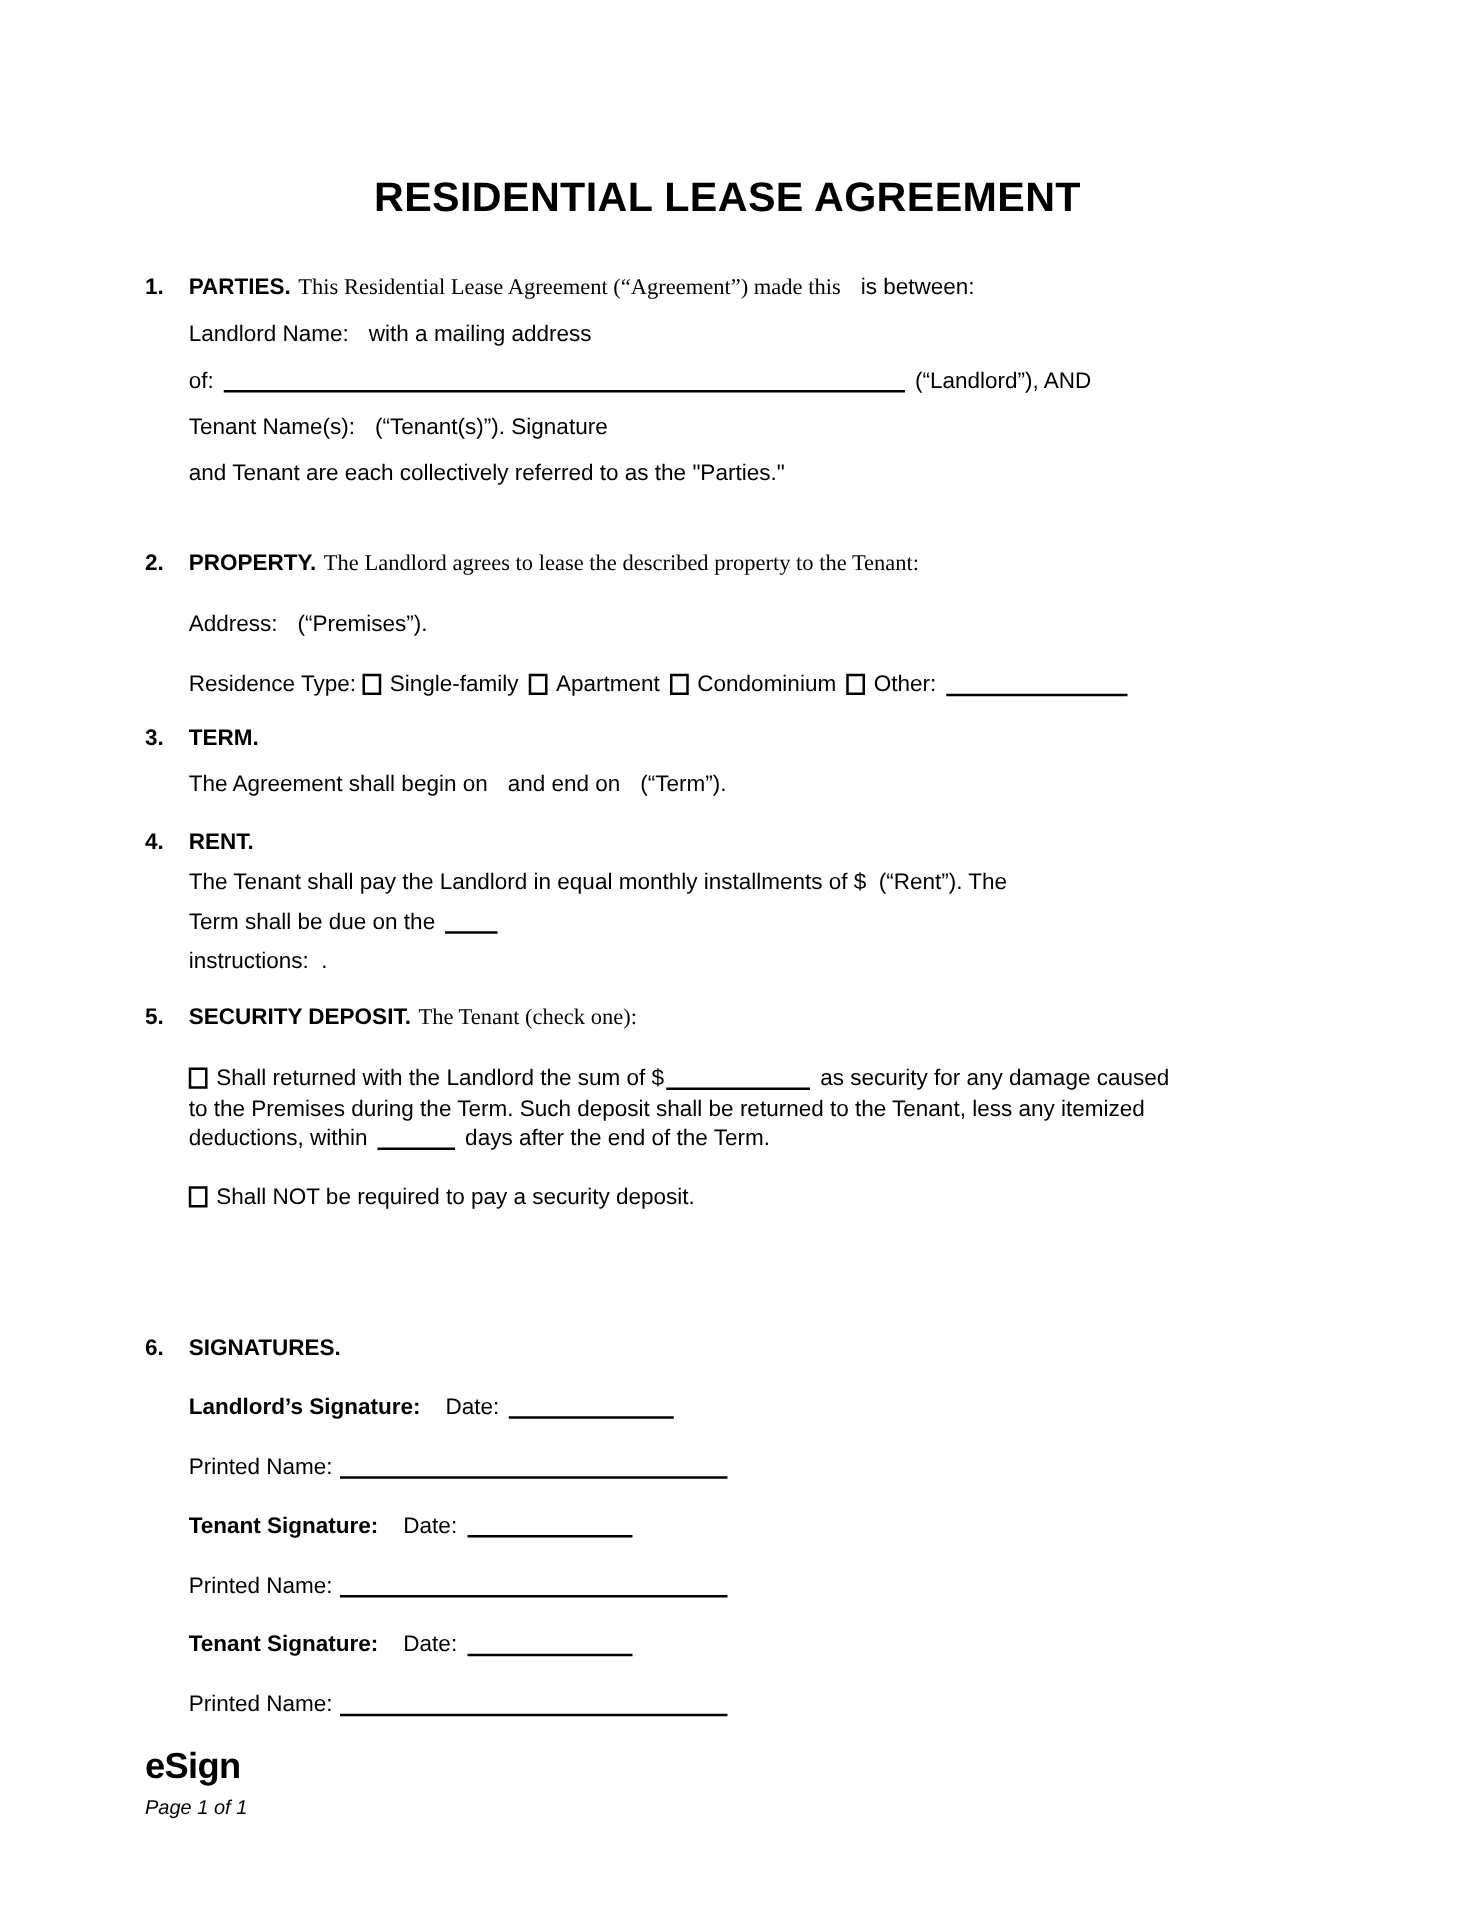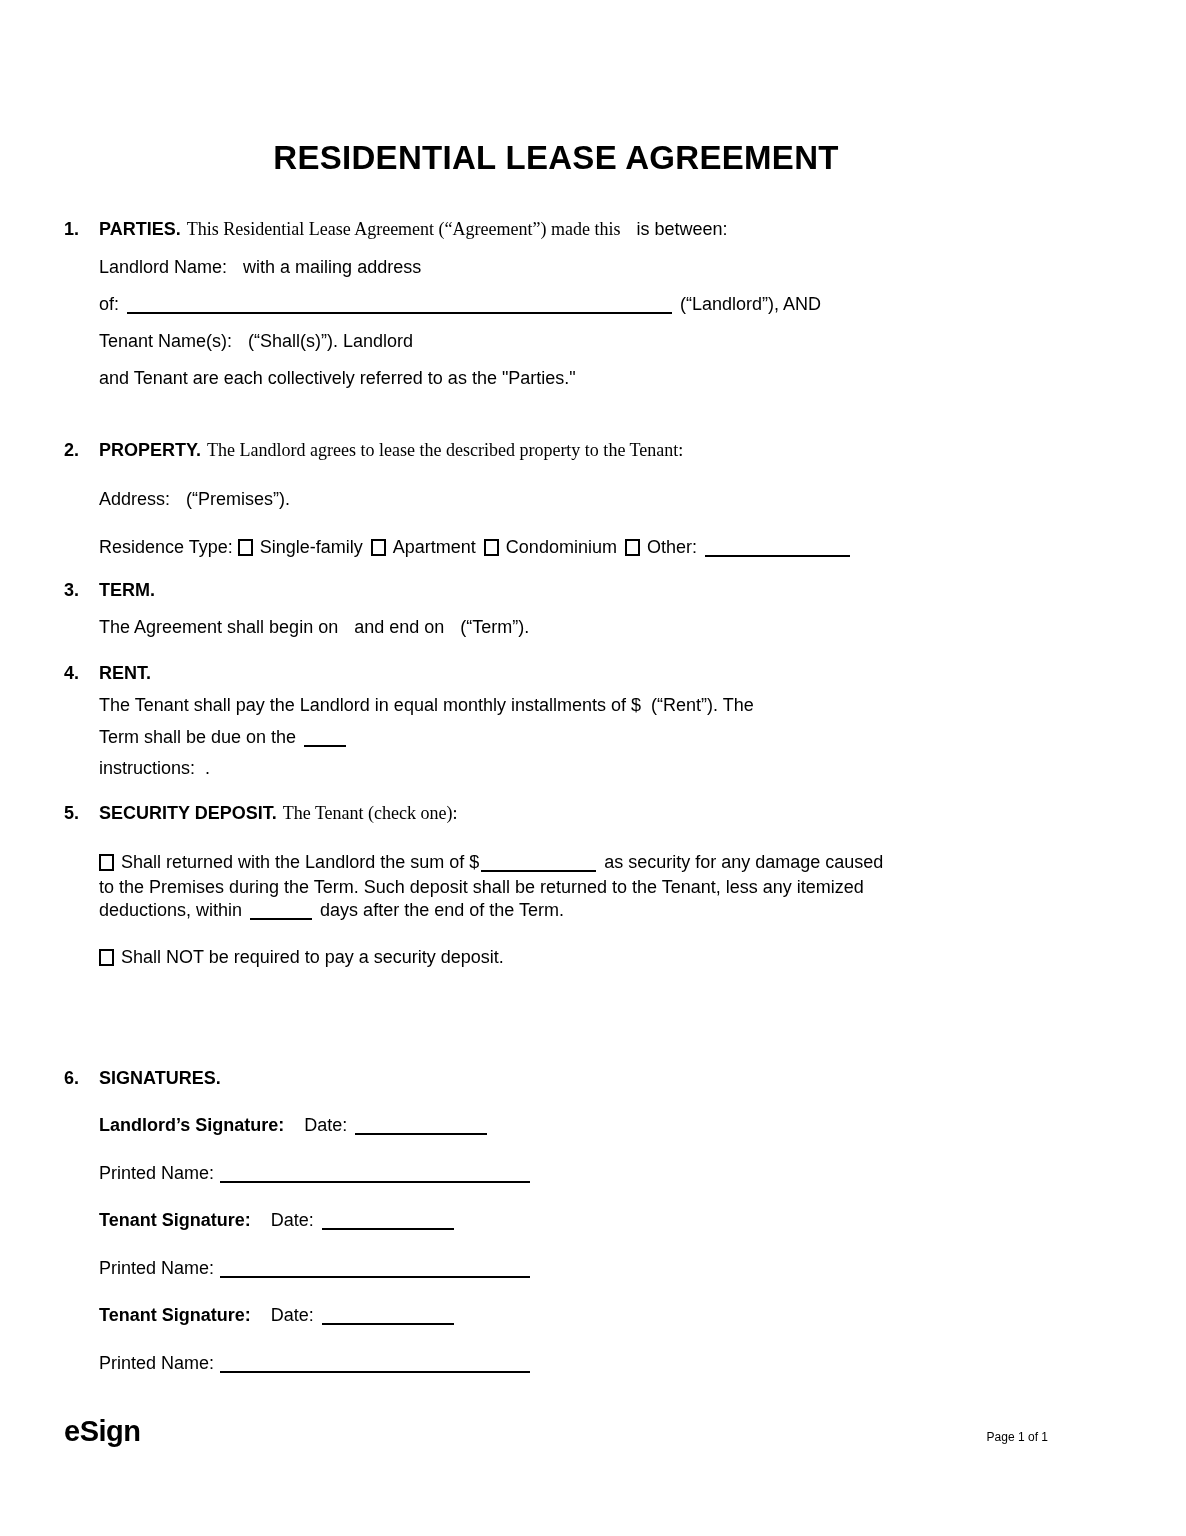--- a/index.html
+++ b/index.html
@@ -4,21 +4,21 @@
 <title>Residential Lease Agreement</title>
 <style>
   * { margin:0; padding:0; box-sizing:border-box; }
   html,body { background:#ffffff; }
   body {
     width:1186px; height:1536px;
     font-family:"Liberation Sans", sans-serif;
     font-size:18px; color:#000;
     overflow:hidden;
   }
-  .doc { padding:138px 138px 0 64px; width:1186px; }
+  .doc { padding:138px 138px 0 116px; width:1186px; }
   .title {
     text-align:center; font-weight:bold; font-size:33px;
     line-height:40px; letter-spacing:0.3px;
   }
   .row {
     display:flex; align-items:baseline;
     line-height:22px; white-space:nowrap;
   }
   .row > span { flex:0 0 auto; }
   .num { width:35px; flex-shrink:0; font-weight:bold; }
@@ -54,24 +54,24 @@
     position:relative; top:4px; margin-left:8px;
   }
   .pnline {
     width:310px; height:14px;
     border-bottom:2px solid #000;
     position:relative; top:4px; margin-left:6px;
   }
   
   .footer {
     display:flex; justify-content:space-between; align-items:baseline;
-    margin-top:40px; line-height:34px;
+    margin-top:22px; line-height:34px;flex-direction:column;
   }
   .brand { font-weight:bold; font-size:29px; letter-spacing:-0.5px; }
-  .pagenum { font-size:12px; }
+  .pagenum { font-size:16px;font-style:italic; }
 </style>
 </head>
 <body>
 
 <div class="doc">
 
   <div class="title">RESIDENTIAL LEASE AGREEMENT</div>
 
   <div class="row" style="margin-top:40px">
     <span class="num">1.</span>
@@ -86,21 +86,21 @@
     <span>with a mailing address</span>
   </div>
   <div class="row indent" style="margin-top:15px">
     <span>of:</span>
     <span class="bl" style="width:545px"></span>
     <span>(“Landlord”), AND</span>
   </div>
   <div class="row indent" style="margin-top:15px">
     <span>Tenant Name(s):</span>
     <span class="fbl"></span>
-    <span>(“Shall(s)”). Landlord</span>
+    <span>(“Tenant(s)”). Signature</span>
   </div>
   <div class="row indent" style="margin-top:15px">
     <span>and Tenant are each collectively referred to as the "Parties."</span>
   </div>
 
   <div class="row" style="margin-top:50px">
     <span class="num">2.</span>
     <span class="b">PROPERTY.</span>
     <span class="gap6">The Landlord agrees to lease the described property to the Tenant:</span>
   </div>

